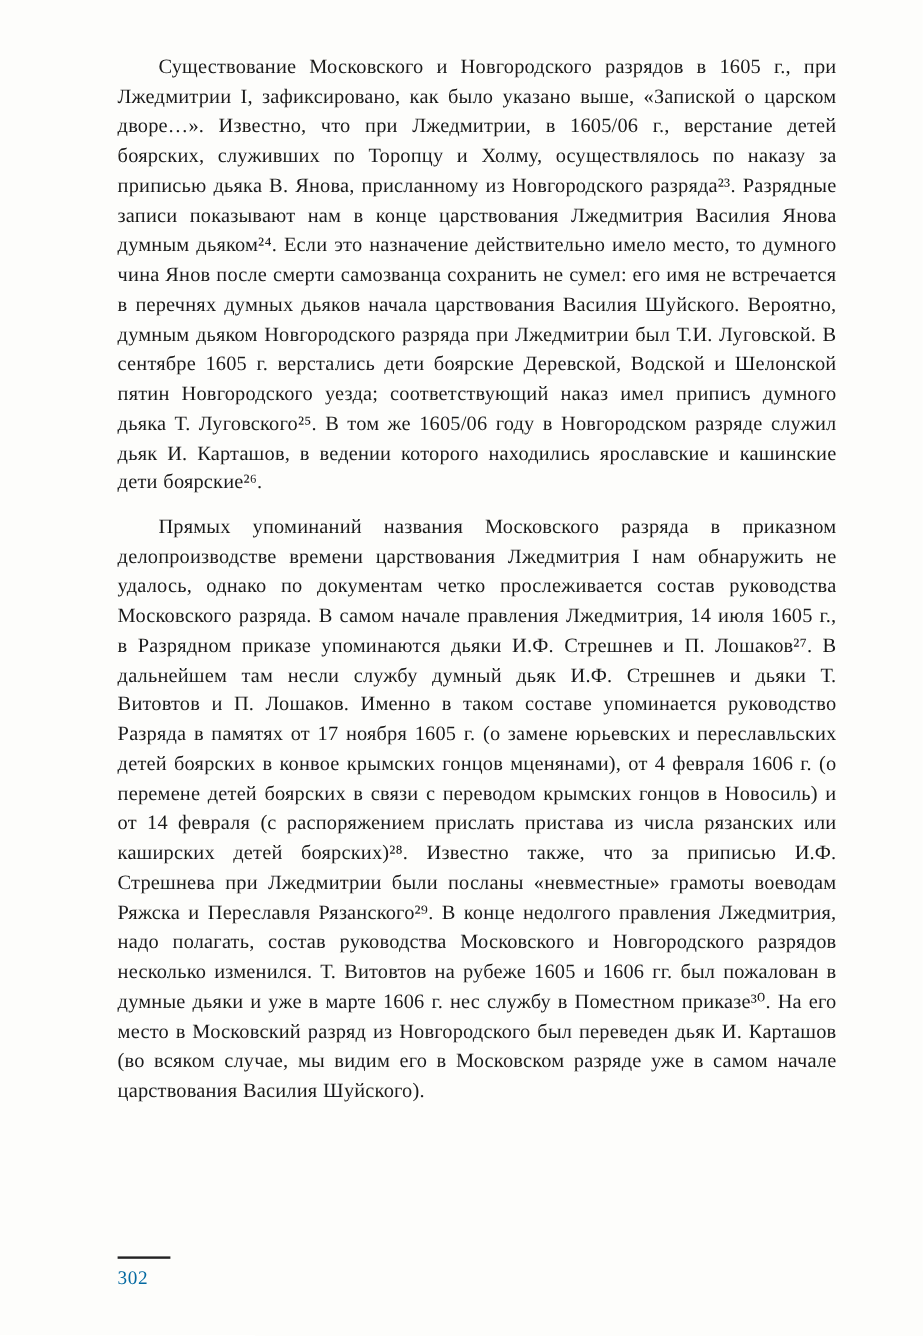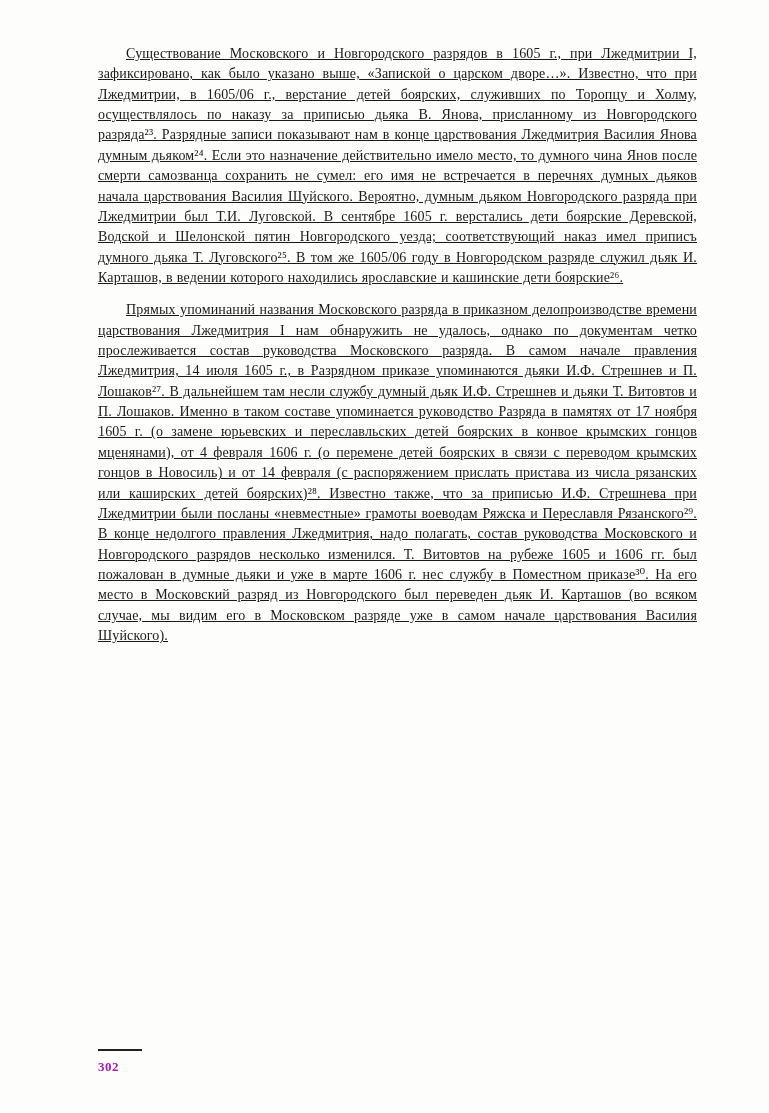--- a/index.html
+++ b/index.html
@@ -16,28 +16,27 @@
   }
   .page {
     position: relative;
     width: 769px;
     height: 1113px;
     background: #fdfdfb;
     box-sizing: border-box;
     padding: 44px 72px 0 98px;
   }
   .body-text {
-    font-size: 14px;
+    font-size: 17px;
     line-height: 1.455;
     text-align: justify;
     text-justify: inter-word;
     hyphens: manual;
     letter-spacing: 0.15px;
     word-spacing: 0.4px;
-    text-decoration: underline;
   }
   p.para {
     margin: 0;
     text-indent: 2.0em;
   }
   p.para + p.para {
     margin-top: 12px;
   }
   .footer {
     position: absolute;
@@ -45,24 +44,23 @@
     bottom: 38px;
     width: 560px;
   }
   .footer-rule {
     width: 44px;
     height: 2px;
     background: #222;
     margin-bottom: 8px;
   }
   .page-number {
-    font-size: 13px;
+    font-size: 16px;
     letter-spacing: 0.5px;
-    color: #a21caf;
-    font-weight: bold;
+    color: #0369a1;
   }
 </style>
 </head>
 <body>
 
 <div class="page">
 
   <div class="body-text">
     <p class="para">Существование Московского и Новгородского разрядов в 1605 г., при Лжедмитрии I, зафиксировано, как было указано выше, «Запиской о царском дворе…». Известно, что при Лжедмитрии, в 1605/06 г., верстание детей боярских, служивших по Торопцу и Холму, осуществлялось по наказу за приписью дьяка В. Янова, присланному из Новгородского разряда²³. Разрядные записи показывают нам в конце царствования Лжедмитрия Василия Янова думным дьяком²⁴. Если это назначение действительно имело место, то думного чина Янов после смерти самозванца сохранить не сумел: его имя не встречается в перечнях думных дьяков начала царствования Василия Шуйского. Вероятно, думным дьяком Новгородского разряда при Лжедмитрии был Т.И. Луговской. В сентябре 1605 г. верстались дети боярские Деревской, Водской и Шелонской пятин Новгородского уезда; соответствующий наказ имел приписъ думного дьяка Т. Луговского²⁵. В том же 1605/06 году в Новгородском разряде служил дьяк И. Карташов, в ведении которого находились ярославские и кашинские дети боярские²⁶.</p>
     <p class="para">Прямых упоминаний названия Московского разряда в приказном делопроизводстве времени царствования Лжедмитрия I нам обнаружить не удалось, однако по документам четко прослеживается состав руководства Московского разряда. В самом начале правления Лжедмитрия, 14 июля 1605 г., в Разрядном приказе упоминаются дьяки И.Ф. Стрешнев и П. Лошаков²⁷. В дальнейшем там несли службу думный дьяк И.Ф. Стрешнев и дьяки Т. Витовтов и П. Лошаков. Именно в таком составе упоминается руководство Разряда в памятях от 17 ноября 1605 г. (о замене юрьевских и переславльских детей боярских в конвое крымских гонцов мценянами), от 4 февраля 1606 г. (о перемене детей боярских в связи с переводом крымских гонцов в Новосиль) и от 14 февраля (с распоряжением прислать пристава из числа рязанских или каширских детей боярских)²⁸. Известно также, что за приписью И.Ф. Стрешнева при Лжедмитрии были посланы «невместные» грамоты воеводам Ряжска и Переславля Рязанского²⁹. В конце недолгого правления Лжедмитрия, надо полагать, состав руководства Московского и Новгородского разрядов несколько изменился. Т. Витовтов на рубеже 1605 и 1606 гг. был пожалован в думные дьяки и уже в марте 1606 г. нес службу в Поместном приказе³⁰. На его место в Московский разряд из Новгородского был переведен дьяк И. Карташов (во всяком случае, мы видим его в Московском разряде уже в самом начале царствования Василия Шуйского).</p>

